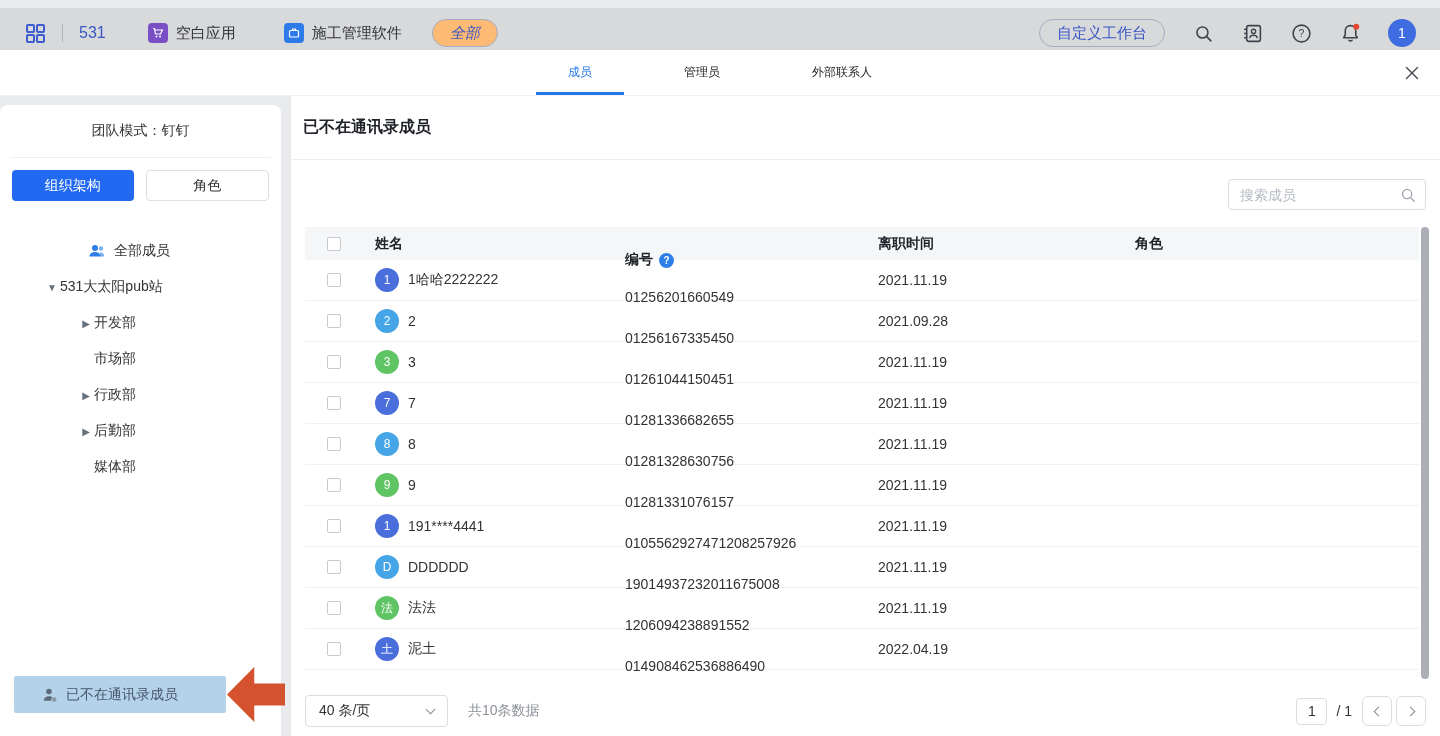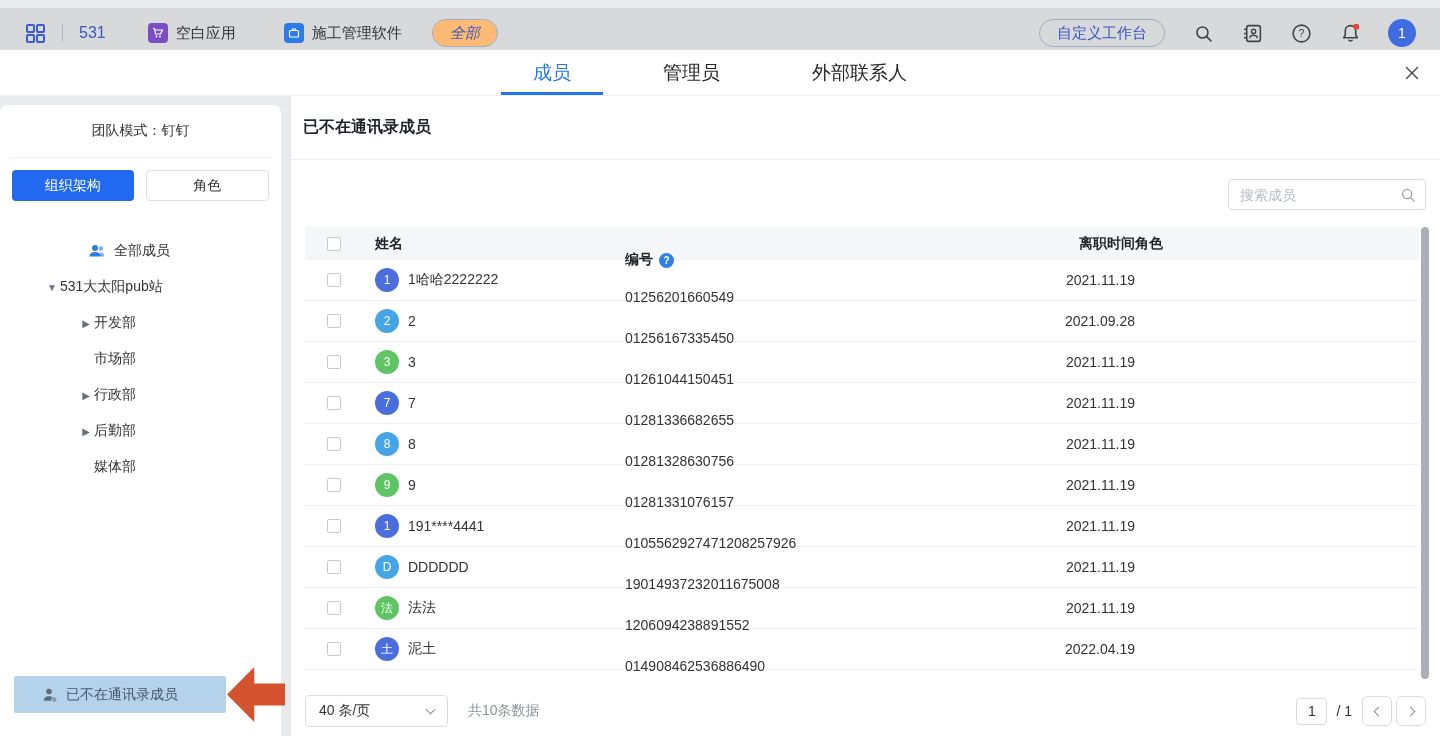--- a/index.html
+++ b/index.html
@@ -24,21 +24,21 @@
           font-size:15px; color:#3a57c4; border:1px solid #a3aec4; }
   .pill-all { background:#fdba74; margin-left:30px;font-style:italic; }
   .tb-right { margin-left:auto; display:flex; align-items:center; gap:27px; }
   .tb-icon { display:flex; align-items:center; justify-content:center; width:22px; height:22px; }
   .tb-avatar { width:28px; height:28px; border-radius:50%; color:#fff; font-size:14px;
                display:flex; align-items:center; justify-content:center; }
 
   
   .tabbar { position:absolute; top:50px; left:0; right:0; height:46px; background:#fff;
             border-bottom:1px solid #eef0f2; display:flex; align-items:stretch; justify-content:center; gap:28px; }
-  .tab { position:relative; display:flex; align-items:center; padding:0 32px; font-size:19px;
+  .tab { position:relative; display:flex; align-items:center; padding:0 32px; font-size:12px;
          color:#262626; cursor:pointer; }
   .tab.active { color:#2476e8; }
   .tab.active::after { content:""; position:absolute; left:0; right:0; bottom:0; height:3px; background:#2476e8; }
   .close-btn { position:absolute; right:18px; top:13px; width:20px; height:20px;
                display:flex; align-items:center; justify-content:center; cursor:pointer; }
 
   
   .sidebar { position:absolute; top:105px; left:0; width:281px; bottom:0; background:#fff;
              border-radius:8px 8px 0 0; }
   .team-mode { height:53px; display:flex; align-items:center; justify-content:center;
@@ -75,21 +75,21 @@
                       font-size:14px; color:#333; font-family:inherit; }
   .search-box input::placeholder { color:#b6bcc4; }
   .search-box .mag { margin-right:9px; display:flex; }
 
   .table { margin:0 21px 0 14px; }
   .thead { display:flex; align-items:center; height:33px; background:#f5f6f7; font-weight:bold; font-size:14px; color:#1f2329; }
   .trow  { display:flex; align-items:center; height:41px; border-bottom:1px solid #eef0f3; font-size:14px; color:#333; }
   .c-check { width:70px; padding-left:22px; display:flex; align-items:center; }
   .c-name  { width:250px; display:flex; align-items:center; }
   .c-num   { width:253px;margin-top:33px; }
-  .c-date  { width:257px;text-align:right; }
+  .c-date  { width:257px; }
   .c-role  { flex:1; }
   .checkbox { width:14px; height:14px; border:1px solid #c6cad0; border-radius:2px; background:#fff; cursor:pointer; }
   .avatar { width:24px; height:24px; border-radius:50%; color:#fff; font-size:12px;
             display:flex; align-items:center; justify-content:center; margin-right:9px; flex:0 0 auto; }
   .help-dot { width:15px; height:15px; border-radius:50%; background:#2e80e8; color:#fff; font-size:10px;
               font-weight:bold; display:inline-flex; align-items:center; justify-content:center; margin-left:6px; cursor:pointer; }
 
   .scrollbar { position:absolute; top:131px; right:11px; width:8px; height:452px;
                background:#abafb5; border-radius:4px; cursor:pointer; }
 

